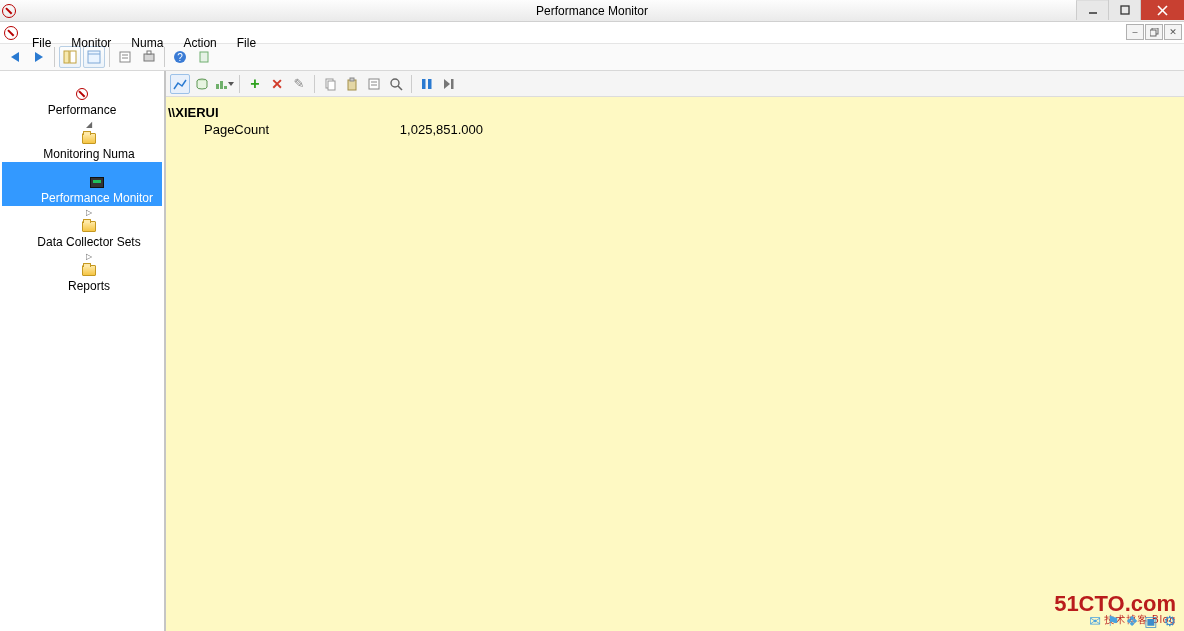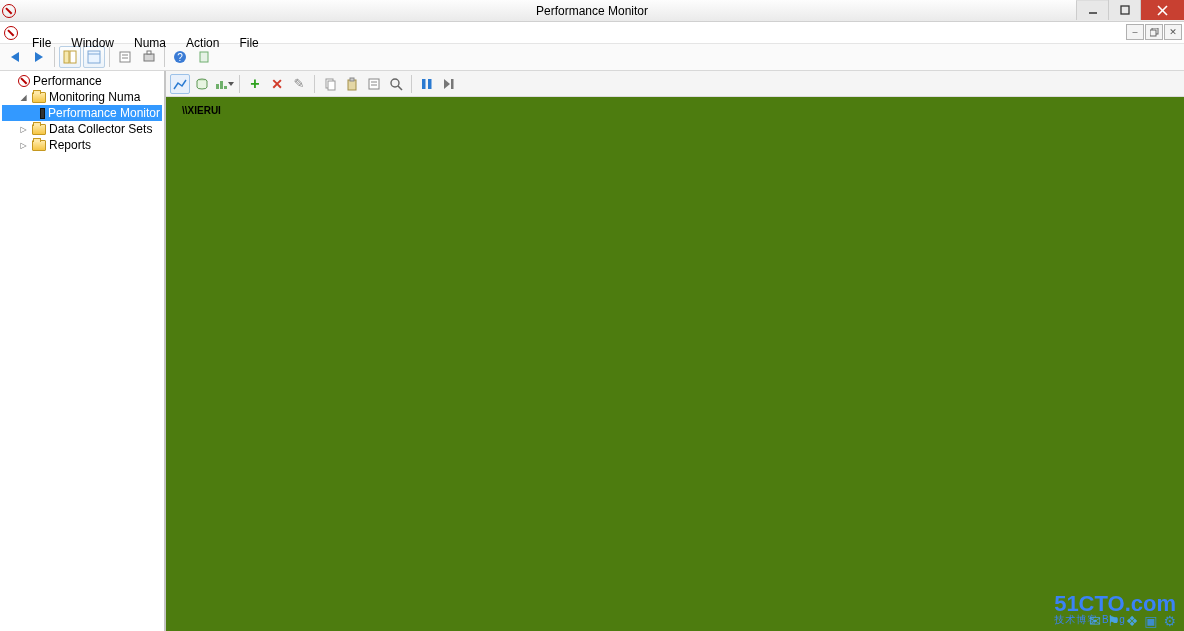--- a/index.html
+++ b/index.html
@@ -54,53 +54,53 @@
   .tsep { width:1px;height:20px;background:#ccc;margin:0 2px;}
   .arrow-left,.arrow-right{width:0;height:0;border-top:5px solid transparent;border-bottom:5px solid transparent;}
   .arrow-left{border-right:8px solid #2a7ad1;}
   .arrow-right{border-left:8px solid #2a7ad1;}
   
   .body { display:flex; height: 560px; }
   .tree-pane {
     width: 165px; border-right:1px solid #c5c5c5; background:#fff; padding:2px;
   }
   .tree-row {
-    display:flex; align-items:center; padding:1px 2px; white-space:nowrap; gap:3px;
+    display:flex; align-items:center; padding:1px 2px; white-space:nowrap; gap:3px;flex-direction:column;
   }
   .tree-row.selected { background:#3399ff; color:#fff; }
   .expander { width:11px; height:11px; display:flex;align-items:center;justify-content:center;font-size:8px;color:#6a6a6a; }
   .indent0{padding-left:2px;} .indent1{padding-left:16px;} .indent2{padding-left:32px;}
   .folder-icon{width:14px;height:11px;background:linear-gradient(#ffe9a6,#f5c544);border:1px solid #c59820;border-radius:1px;position:relative;}
   .folder-icon::before{content:"";position:absolute;top:-3px;left:0;width:6px;height:3px;background:#ffe9a6;border:1px solid #c59820;border-bottom:none;border-radius:1px 1px 0 0;}
   .mon-icon{width:14px;height:11px;background:#333;border:1px solid #111;position:relative;}
   .mon-icon::after{content:"";position:absolute;left:2px;right:2px;top:2px;height:3px;background:#1fbf5b;}
   .content-pane { flex:1; display:flex; flex-direction:column; border-left:1px solid #c5c5c5;}
   .content-toolbar {
     height:26px; background:#f5f5f5; border-bottom:1px solid #dcdcdc;
     display:flex; align-items:center; padding:0 4px; gap:2px;
   }
   .ctbtn{width:20px;height:20px;display:flex;align-items:center;justify-content:center;border-radius:2px;}
   .plus{color:#2ea21f;font-weight:bold;font-size:16px;line-height:14px;}
   .xred{color:#d13b2a;font-weight:bold;font-size:14px;}
   .pencil{color:#888;font-size:13px;}
   .dropdown-caret{width:0;height:0;border-left:3px solid transparent;border-right:3px solid transparent;border-top:4px solid #555;margin-left:1px;}
   .csep{width:1px;height:18px;background:#ccc;margin:0 3px;}
   .report-area {
-    flex:1; background:#4d7c0f; padding:8px 16px; font-size:10px;
+    flex:1; background:#fef9c3; padding:8px 2px; font-size:13px;
     overflow:auto;
   }
   .rpt-host{font-weight:bold; margin-bottom:2px;}
   .rpt-line{display:flex;}
   .rpt-label{width:215px;}
   .rpt-val{width:100px; text-align:right;}
   .rpt-cat .rpt-label{font-weight:bold;padding-left:18px;}
   .rpt-cat .rpt-val{font-weight:bold;text-align:left;padding-left:20px;width:auto;}
   .rpt-counter .rpt-label{padding-left:36px;}
   
-  .watermark{position:absolute;right:8px;bottom:6px;color:#3b82f6;font-size:22px;font-weight:bold;font-family:Arial;pointer-events:none;text-align:left;line-height:1;}
+  .watermark{position:absolute;right:8px;bottom:6px;color:#b91c1c;font-size:22px;font-weight:bold;font-family:Arial;pointer-events:none;text-align:right;line-height:1;}
   .watermark .sub{font-size:10px;font-weight:normal;letter-spacing:1px;}
   .tray-icons{position:absolute;right:8px;bottom:2px;display:flex;gap:6px;color:#4aa3df;font-size:14px;}
   svg{display:block;}
 </style>
 </head>
 <body>
 
 <div class="titlebar">
   <div class="icon-box">
     <div class="appicon"></div>
@@ -122,21 +122,21 @@
           <line x1="1" y1="1" x2="10" y2="10" stroke="#fff" stroke-width="1.6"></line>
           <line x1="10" y1="1" x2="1" y2="10" stroke="#fff" stroke-width="1.6"></line>
         </svg>
     </div>
   </div>
 </div>
 
 <div class="menubar">
   <div class="appicon"></div>
   <div class="menuitem">File</div>
-  <div class="menuitem">Window</div>
+  <div class="menuitem">Monitor</div>
   <div class="menuitem">Numa</div>
   <div class="menuitem">Action</div>
   <div class="menuitem">File</div>
   <div class="mdi-btns">
     <div class="mdi-btn">–</div>
     <div class="mdi-btn">
       <svg width="9" height="9">
           <rect x="2" y="0" width="6" height="6" fill="none" stroke="#666"></rect>
           <rect x="0" y="2" width="6" height="6" fill="#f4f4f4" stroke="#666"></rect>
         </svg>
@@ -290,20 +290,24 @@
       <div class="ctbtn">
         <svg width="12" height="12">
             <polygon points="1,1 7,6 1,11" fill="#777"></polygon>
             <rect x="8" y="1" width="2.5" height="10" fill="#777"></rect>
           </svg>
       </div>
     </div>
 
     <div class="report-area">
       <div class="rpt-host">\\XIERUI</div>
+      <div class="rpt-line rpt-counter">
+        <div class="rpt-label">PageCount</div>
+        <div class="rpt-val">1,025,851.000</div>
+      </div>
     </div>
   </div>
 </div>
 
 <div class="watermark">
   <div>51CTO.com</div>
   <div class="sub">技术博客  Blog</div>
 </div>
 <div class="tray-icons">
   <span>✉</span>

